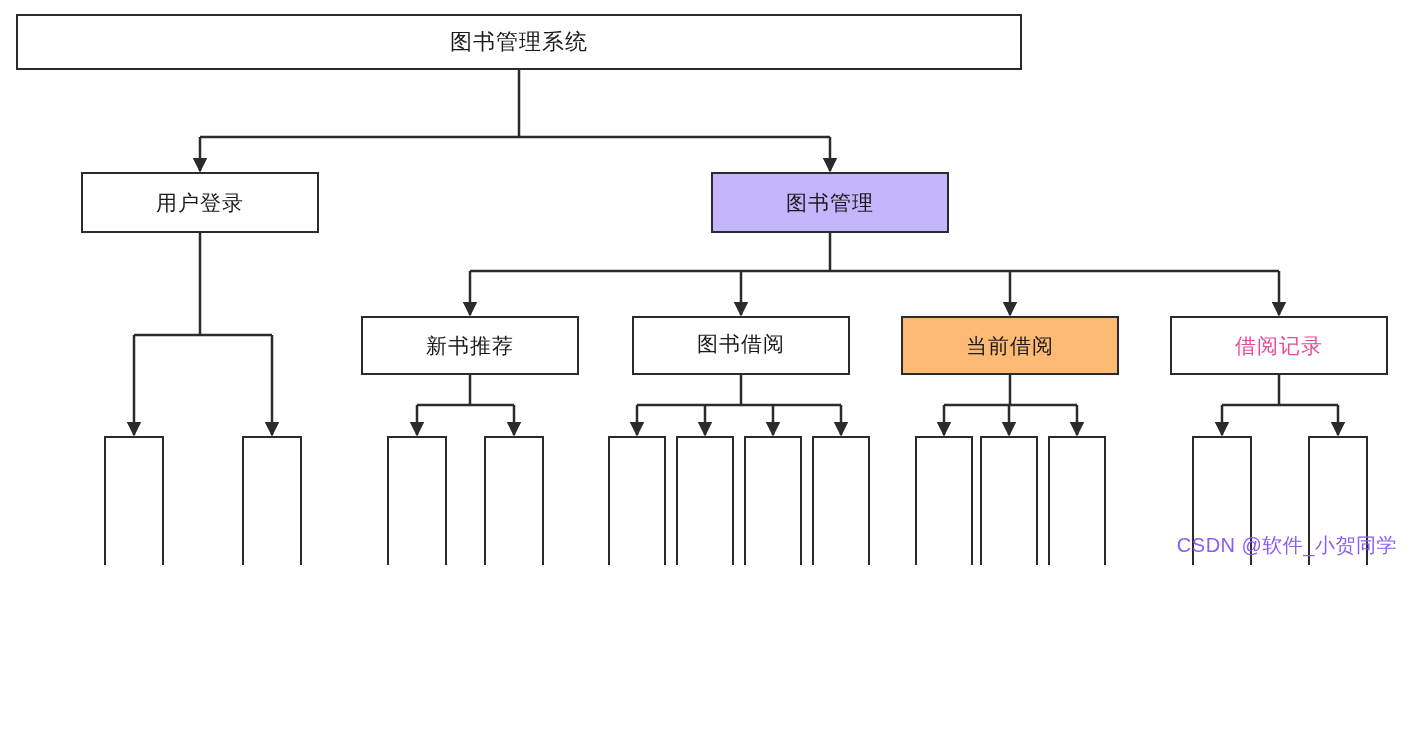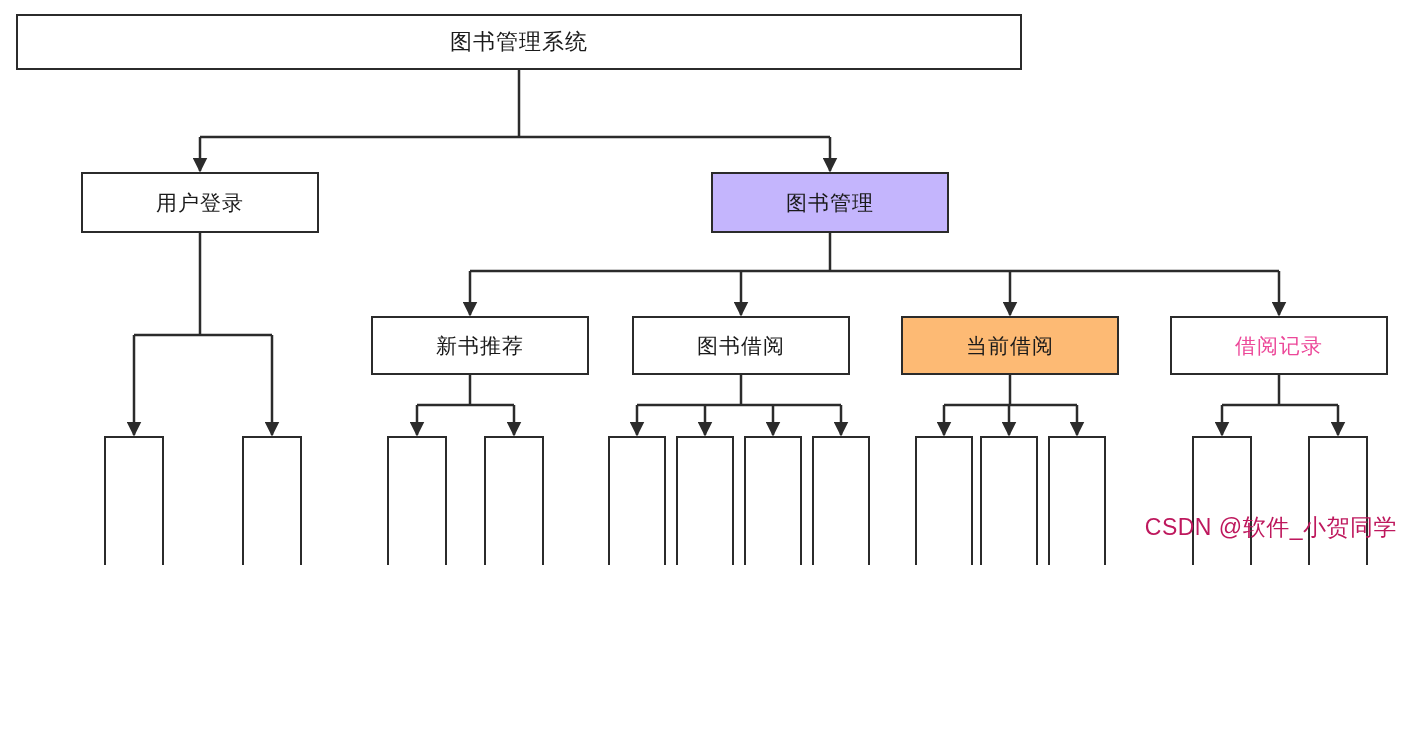--- a/index.html
+++ b/index.html
@@ -49,23 +49,23 @@
     white-space: nowrap;
     align-items: flex-start;
     justify-content: center;
   }
   .node.root {
     font-size: 22px;
   }
   .watermark {
     position: absolute;
     right: 8px;
-    bottom: 22px;
-    font-size: 23px;
-    color: #be185d;
+    bottom: 6px;
+    font-size: 20px;
+    color: #8b5cf6;
     letter-spacing: 0.5px;
     white-space: nowrap;
     user-select: none;
   }
 </style>
 </head>
 <body>
 
 <div id="canvas">
   <svg id="wires" viewBox="0 0 1405 747">
@@ -111,24 +111,24 @@
   <div id="nodes">
       <div class="node horiz root" style="left: 16px; top: 14px; width: 1006px; height: 56px; border-color: rgb(43, 43, 43); background: rgb(255, 255, 255); color: rgb(26, 26, 26);">
         <span>图书管理系统</span>
       </div>
       <div class="node horiz" style="left: 81px; top: 172px; width: 238px; height: 61px; border-color: rgb(43, 43, 43); background: rgb(255, 255, 255); color: rgb(26, 26, 26);">
         <span>用户登录</span>
       </div>
       <div class="node horiz" style="left: 711px; top: 172px; width: 238px; height: 61px; border-color: rgb(43, 43, 43); background: #c4b5fd; color: rgb(26, 26, 26);">
         <span>图书管理</span>
       </div>
-      <div class="node horiz" style="left: 371px; top: 316px; width: 218px; height: 59px; border-color: rgb(43, 43, 43); background: rgb(255, 255, 255); color: rgb(26, 26, 26);">
+      <div class="node horiz" style="left: 361px; top: 316px; width: 218px; height: 59px; border-color: rgb(43, 43, 43); background: rgb(255, 255, 255); color: rgb(26, 26, 26);">
         <span>新书推荐</span>
       </div>
-      <div class="node horiz" style="left: 632px; top: 316px; width: 218px; height: 59px; border-color: rgb(43, 43, 43); background: rgb(255, 255, 255); color: rgb(26, 26, 26);">
+      <div class="node horiz" style="left: 632px; top: 316px; width: 218px; height: 59px; border-color: rgb(43, 43, 43); background: rgb(255, 255, 255); color: rgb(26, 26, 26); font-family: Liberation Mono, monospace;">
         <span>图书借阅</span>
       </div>
       <div class="node horiz" style="left: 901px; top: 316px; width: 218px; height: 59px; border-color: rgb(43, 43, 43); background: #fdba74; color: rgb(26, 26, 26);">
         <span>当前借阅</span>
       </div>
       <div class="node horiz" style="left: 1170px; top: 316px; width: 218px; height: 59px; border-color: rgb(43, 43, 43); background: rgb(255, 255, 255); color: #ec4899;">
         <span>借阅记录</span>
       </div>
       <div class="node vert" style="left: 104px; top: 436px; width: 60px; height: 299px; border-color: rgb(43, 43, 43); background: rgb(255, 255, 255); color: rgb(26, 26, 26);">
         <span>用户登录</span>

